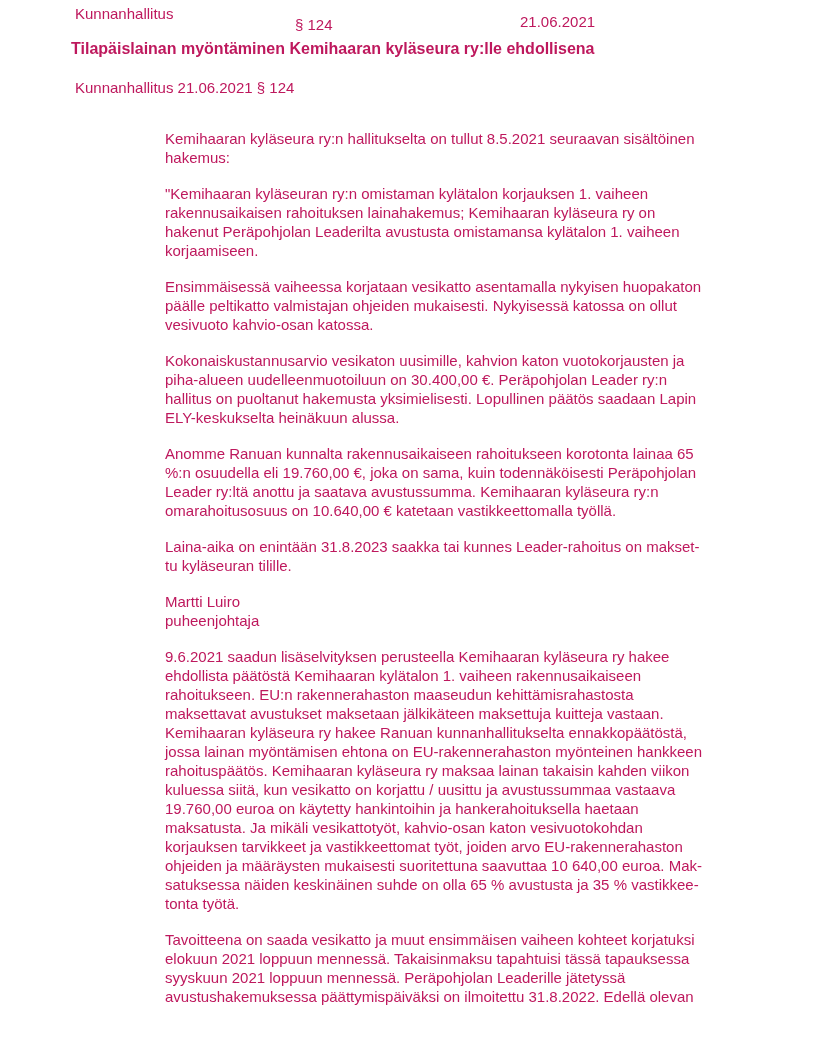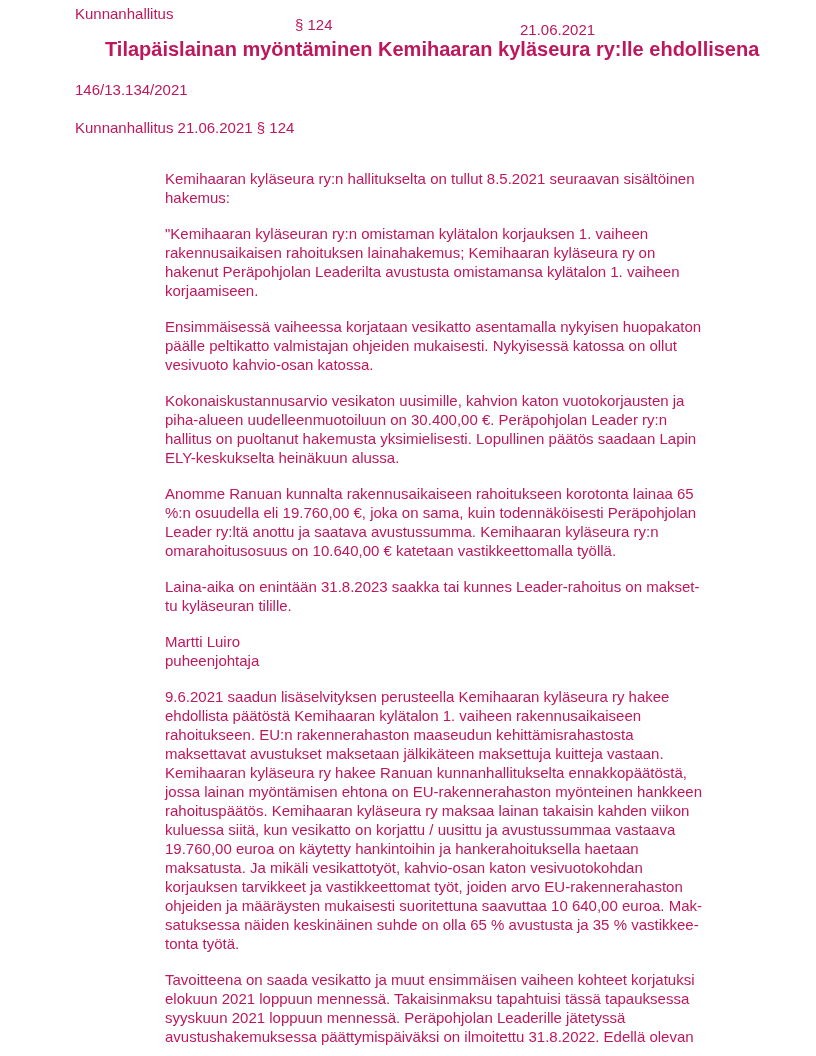--- a/index.html
+++ b/index.html
@@ -20,24 +20,24 @@
     line-height: 19px;
     -webkit-font-smoothing: antialiased;
   }
   .hdr {
     position: relative;
     height: 19px;
     margin-top: 4px;
   }
   .hdr-committee { position: absolute; left: 75px;  top: 0; }
   .hdr-section   { position: absolute; left: 295px; top: 11px; }
-  .hdr-date      { position: absolute; left: 520px; top: 16px; }
+  .hdr-date      { position: absolute; left: 520px; top: 8px; }
   .doc-title {
-    margin: 16px 0 0 105px;
-    font-size: 20px;
+    margin: 16px 0 0 71px;
+    font-size: 16px;
     font-weight: bold;
     line-height: 20px;
   }
   .case-number {
     margin: 21px 0 0 75px;
   }
   .section-ref {
     margin: 19px 0 0 75px;
   }
   .doc-body {
@@ -68,21 +68,20 @@
 <div class="page">
 
   <div class="hdr">
     <span class="hdr-committee">Kunnanhallitus</span>
     <span class="hdr-section">§ 124</span>
     <span class="hdr-date">21.06.2021</span>
   </div>
 
   <div class="doc-title">Tilapäislainan myöntäminen Kemihaaran kyläseura ry:lle ehdollisena</div>
 
-  <div class="case-number">146/13.134/2021</div>
 
   <div class="section-ref">Kunnanhallitus 21.06.2021 § 124</div>
 
   <div class="doc-body">
     <p>Kemihaaran kyläseura ry:n hallitukselta on tullut 8.5.2021 seuraavan sisältöinen
 hakemus:</p>
     <p>"Kemihaaran kyläseuran ry:n omistaman kylätalon korjauksen 1. vaiheen
 rakennusaikaisen rahoituksen lainahakemus; Kemihaaran kyläseura ry on
 hakenut Peräpohjolan Leaderilta avustusta omistamansa kylätalon 1. vaiheen
 korjaamiseen.</p>

